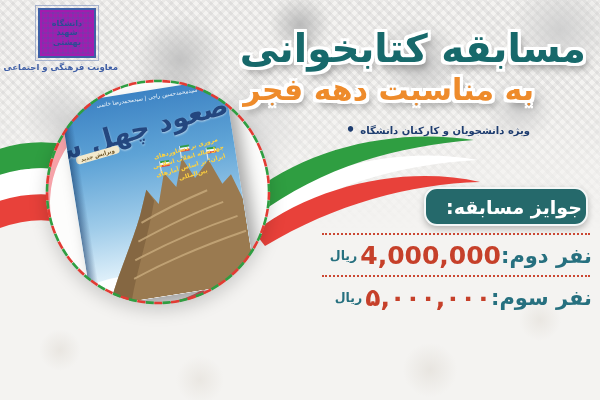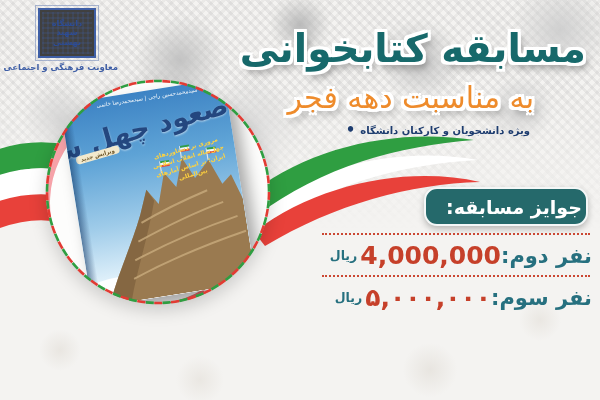--- a/index.html
+++ b/index.html
@@ -29,21 +29,21 @@
     background:
       radial-gradient(circle 26px at 60px 120px, #e9e6e1 0%, rgba(233,230,225,0) 80%),
       radial-gradient(circle 30px at 200px 150px, #eae7e2 0%, rgba(234,231,226,0) 80%),
       radial-gradient(circle 34px at 430px 140px, #e8e5e0 0%, rgba(232,229,224,0) 80%),
       radial-gradient(circle 26px at 540px 90px, #eae7e2 0%, rgba(234,231,226,0) 80%);
   }
 
   
   .logo-block { position:absolute; left:16px; top:8px; width:102px; text-align:center; z-index:5; }
   .stamp {
-    display:inline-block; width:58px; height:50px; background:#404040;
+    display:inline-block; width:58px; height:50px; background:#a21caf;
     border:2px solid #3f5fa6; outline:1px solid rgba(63,95,166,.4); outline-offset:2px;
     padding:2px;
   }
   .stamp-inner {
     width:100%; height:100%;
     background:
       repeating-linear-gradient(0deg, rgba(63,95,166,.20) 0 2px, rgba(0,0,0,0) 2px 5px),
       repeating-linear-gradient(90deg, rgba(63,95,166,.20) 0 2px, rgba(0,0,0,0) 2px 5px);
     display:flex; align-items:center; justify-content:center;
     font-size:8px; font-weight:bold; color:#2d4c94; line-height:1.15; direction:rtl;
@@ -51,22 +51,22 @@
   .logo-caption { margin-top:4px; font-size:8.5px; font-weight:bold; color:#3f5fa6; direction:rtl; white-space:nowrap; }
 
   
   .outline-w { text-shadow:
     -3px -3px 0 #fff, 0 -3px 0 #fff, 3px -3px 0 #fff, -3px 0 0 #fff, 3px 0 0 #fff,
     -3px 3px 0 #fff, 0 3px 0 #fff, 3px 3px 0 #fff,
     -2px -2px 0 #fff, 2px -2px 0 #fff, -2px 2px 0 #fff, 2px 2px 0 #fff,
     4px 6px 7px rgba(70,70,70,.5); }
   .title { position:absolute; right:14px; top:26px; z-index:4; direction:rtl;
     font-size:39px; font-weight:bold; color:#17696b; white-space:nowrap; letter-spacing:-1px;margin-left:24px; }
-  .subtitle { position:absolute; right:66px; top:80px; z-index:4; direction:rtl;
-    font-size:30px; font-weight:normal; color:#ee8b2b; white-space:nowrap; letter-spacing:-1px; }
+  .subtitle { position:absolute; right:66px; top:72px; z-index:4; direction:rtl;
+    font-size:30px; font-weight:bold; color:#ee8b2b; white-space:nowrap; letter-spacing:-1px; }
   .audience { position:absolute; right:70px; top:121px; z-index:4;
     display:flex; align-items:center; gap:5px; }
   .audience .bullet { color:#1d3c6f; font-size:15px; font-weight:bold; }
   .audience .aud-text { direction:rtl; font-size:10px; font-weight:bold; color:#1d3c6f; white-space:nowrap; }
 
   
   .ribbon-left { position:absolute; left:0; top:138px; z-index:1; }
 
   
   .swoosh { position:absolute; left:238px; top:122px; z-index:1; }

